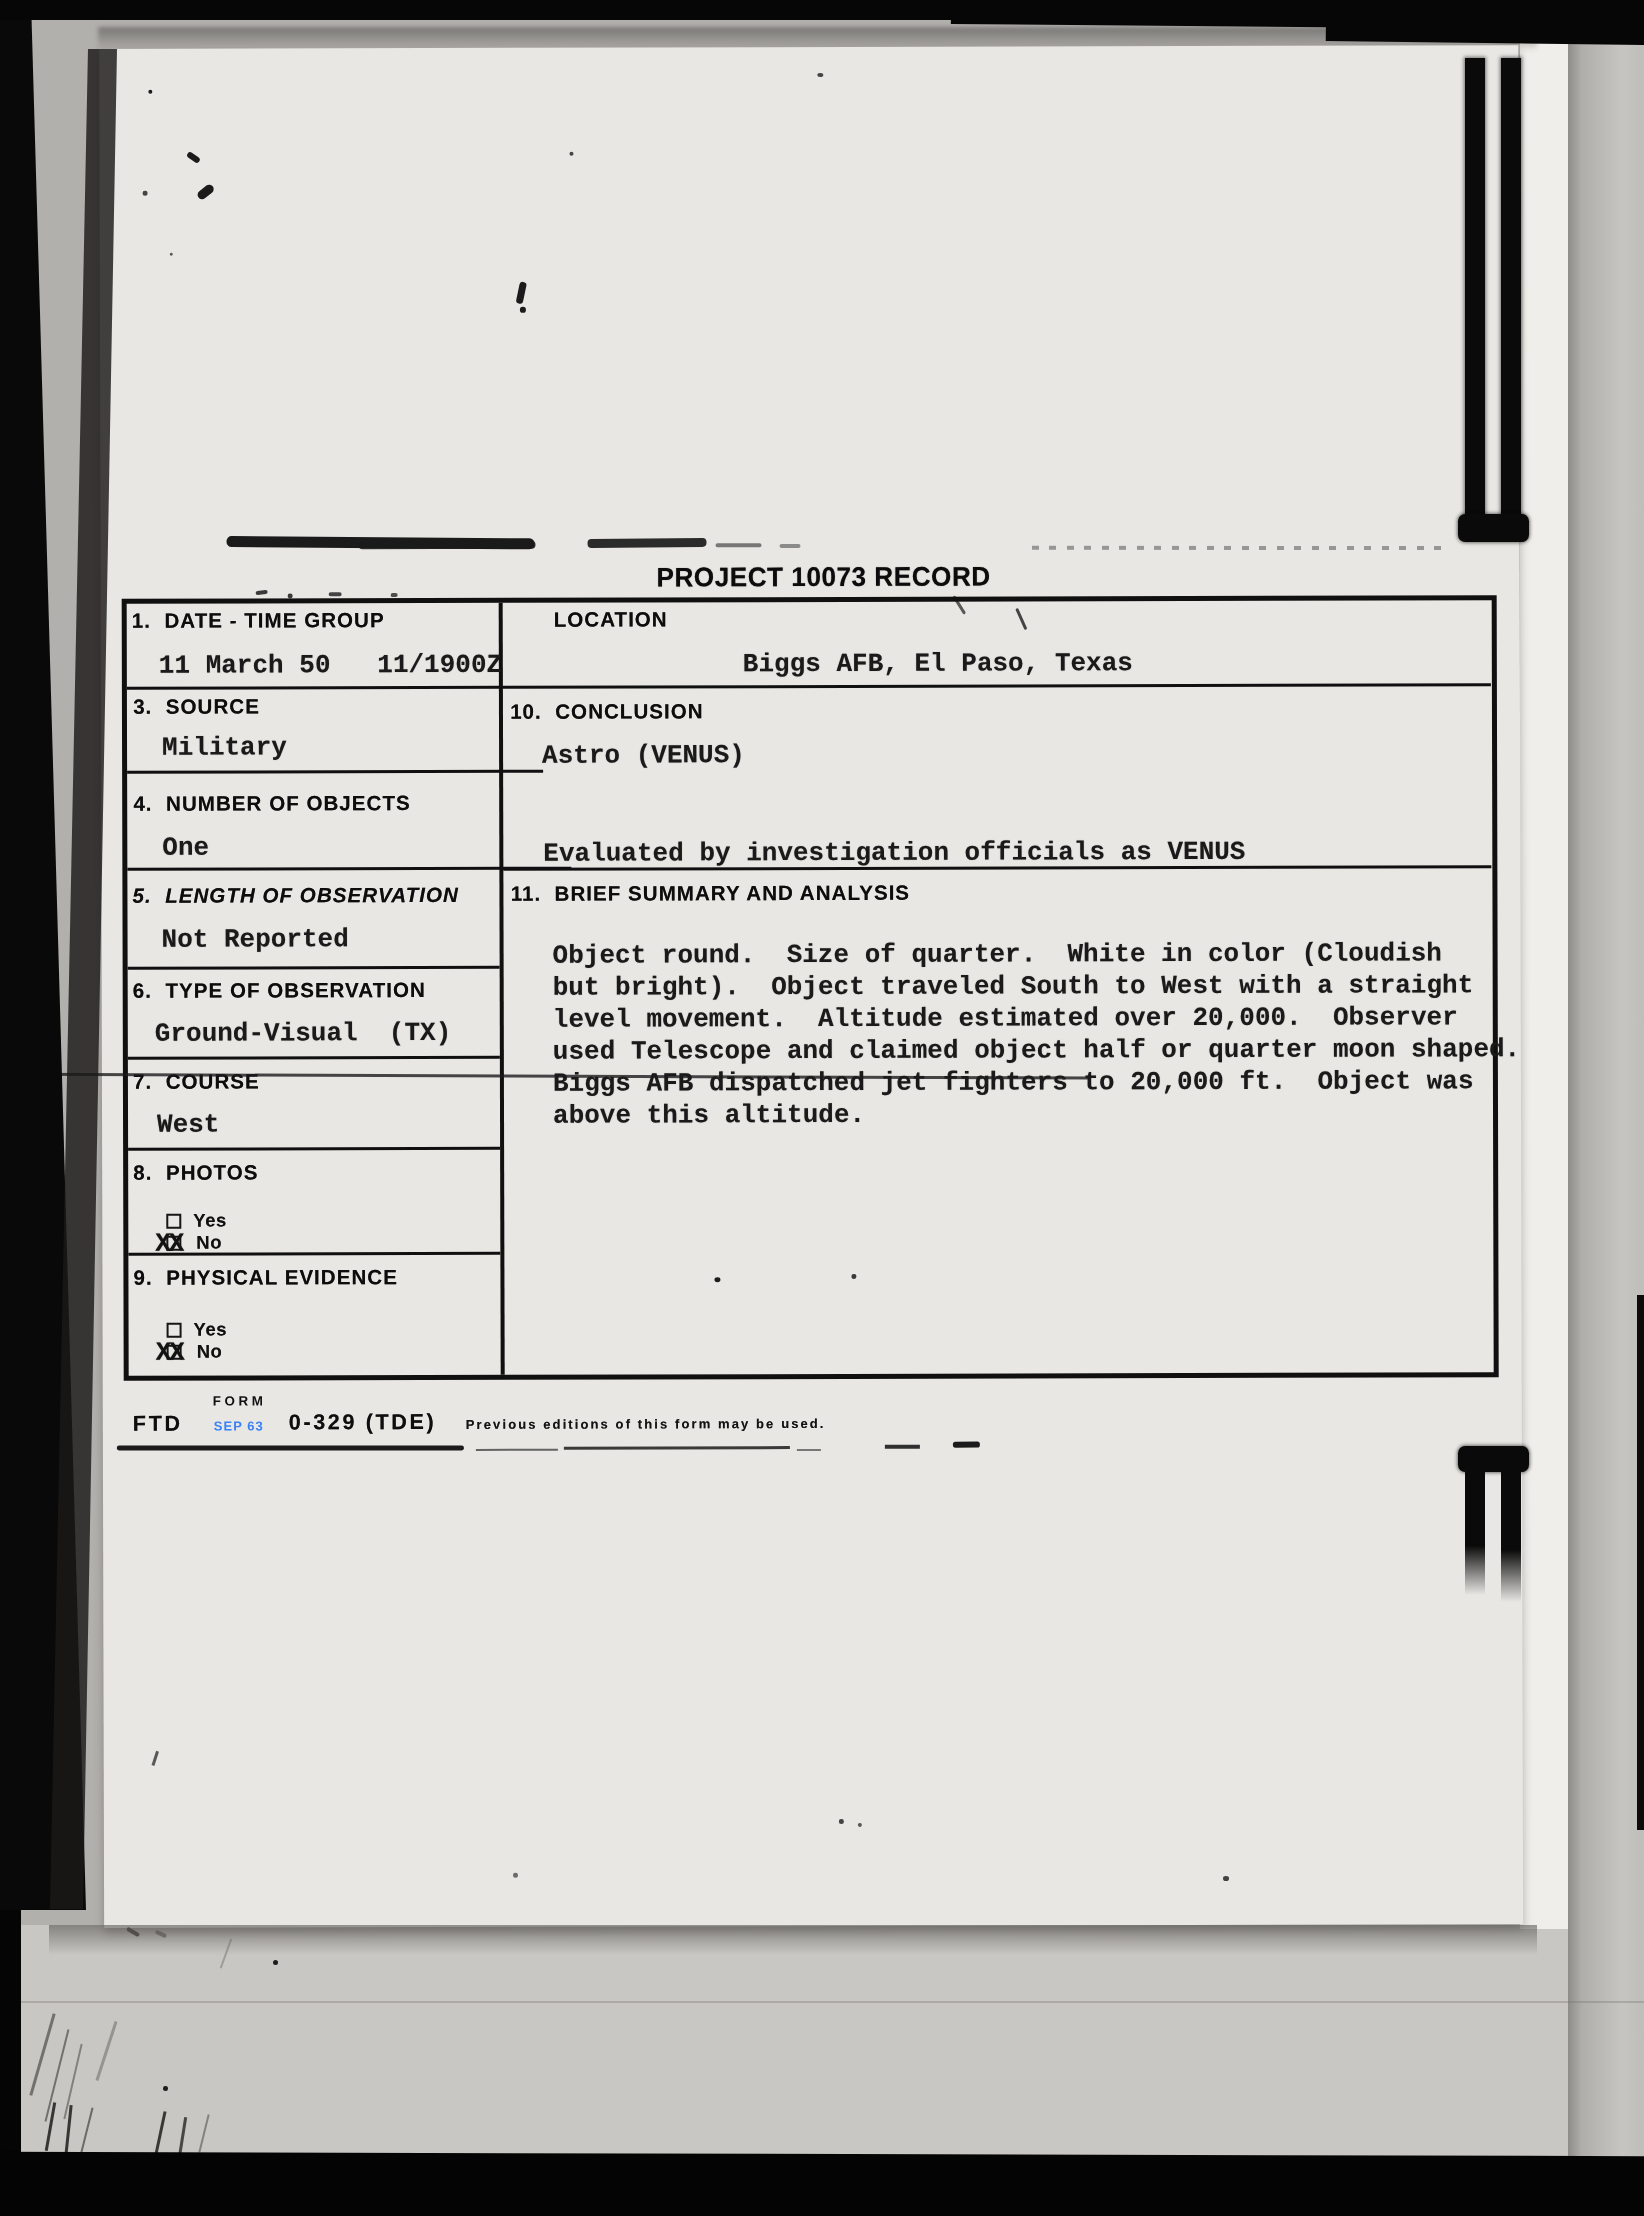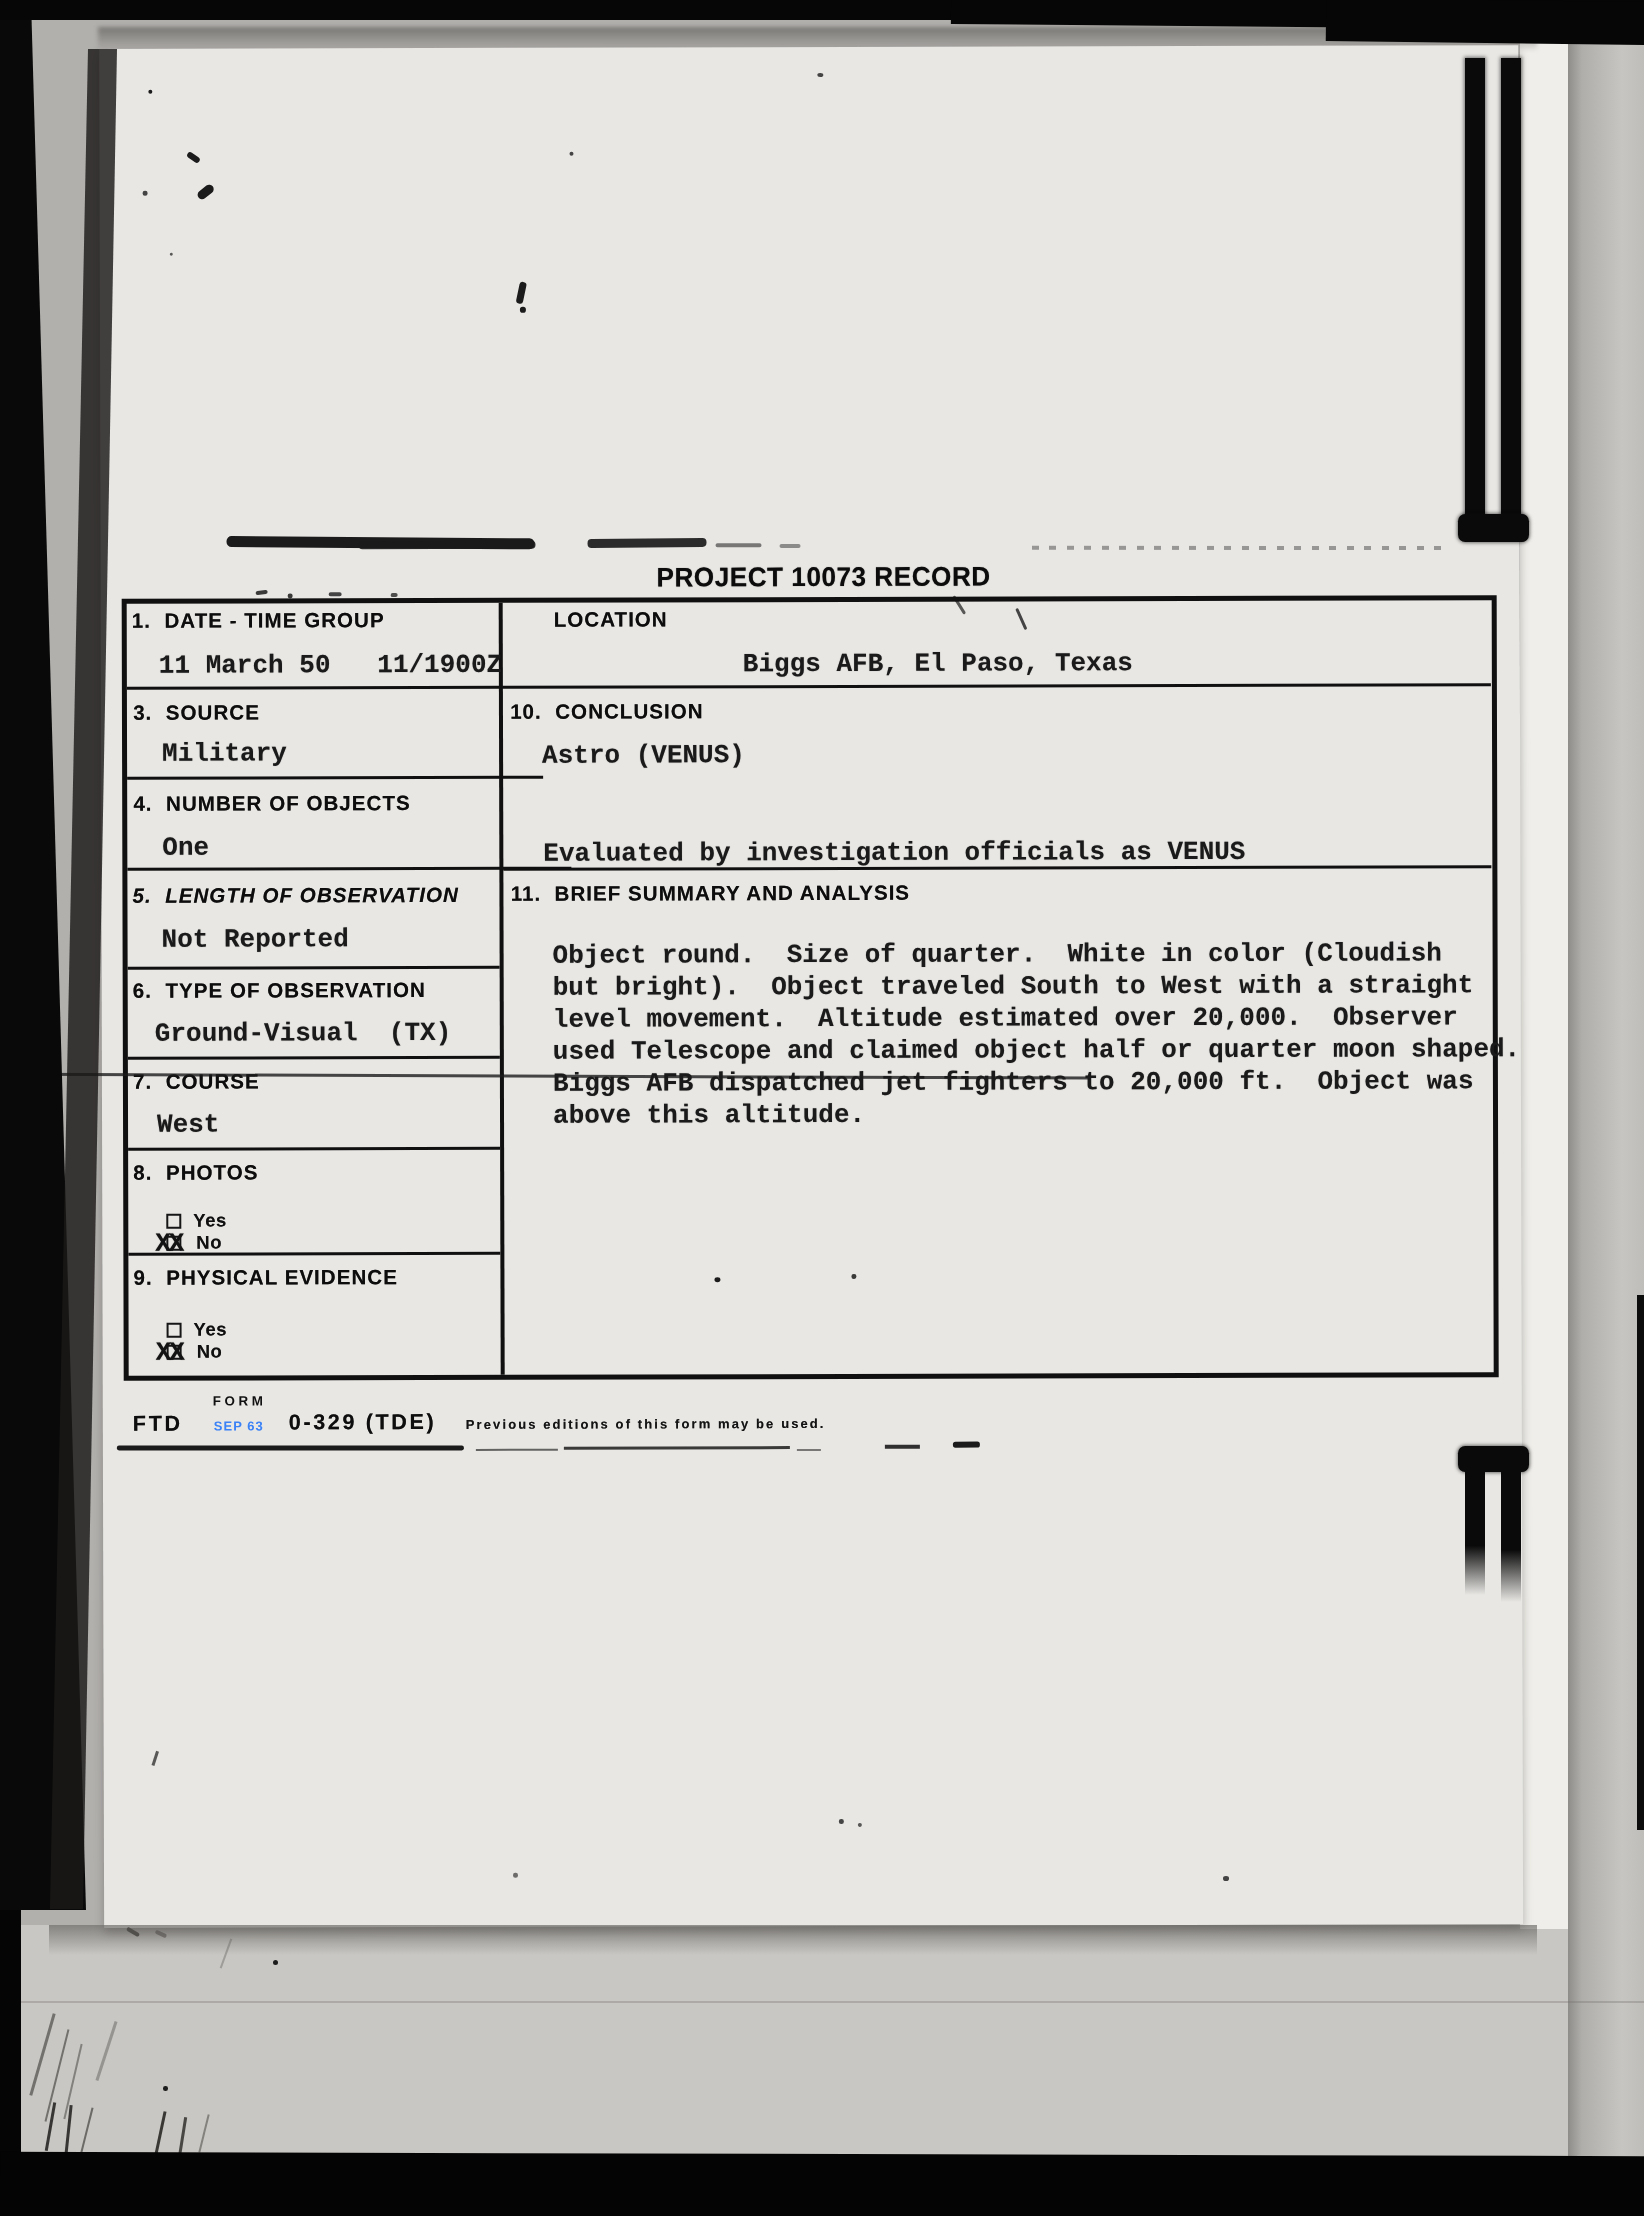--- a/index.html
+++ b/index.html
@@ -101,21 +101,21 @@
     <div class="art" style="left:959px;top:595px;width:2.6px;height:20.6px;transform:rotate(-32deg);border-radius:1.5px;opacity:.7;"></div>
 
     <div class="abs tbl">
       <div class="abs vdiv"></div>
 
       <div class="cell" style="left:0;top:0;width:376px;height:86px;">
         <span class="abs lbl" style="left:5.1px;top:6.2px;">1.  DATE - TIME GROUP</span>
         <span class="abs val" style="left:32px;top:46px;">11 March 50   11/1900Z</span>
       </div>
 
-      <div class="cell" style="left:0;top:86px;width:416px;height:90px;">
+      <div class="cell" style="left:0;top:80px;width:416px;height:90px;">
         <span class="abs lbl" style="left:6.2px;top:12.3px;">3.  SOURCE</span>
         <span class="abs val" style="left:35px;top:48px;">Military</span>
       </div>
 
       <div class="cell" style="left:0;top:176px;width:444px;height:91px;">
         <span class="abs lbl" style="left:6.2px;top:13.4px;">4.  NUMBER OF OBJECTS</span>
         <span class="abs val" style="left:35px;top:52px;">One</span>
       </div>
 
       <div class="cell" style="left:0;top:268px;width:372px;height:98px;">

